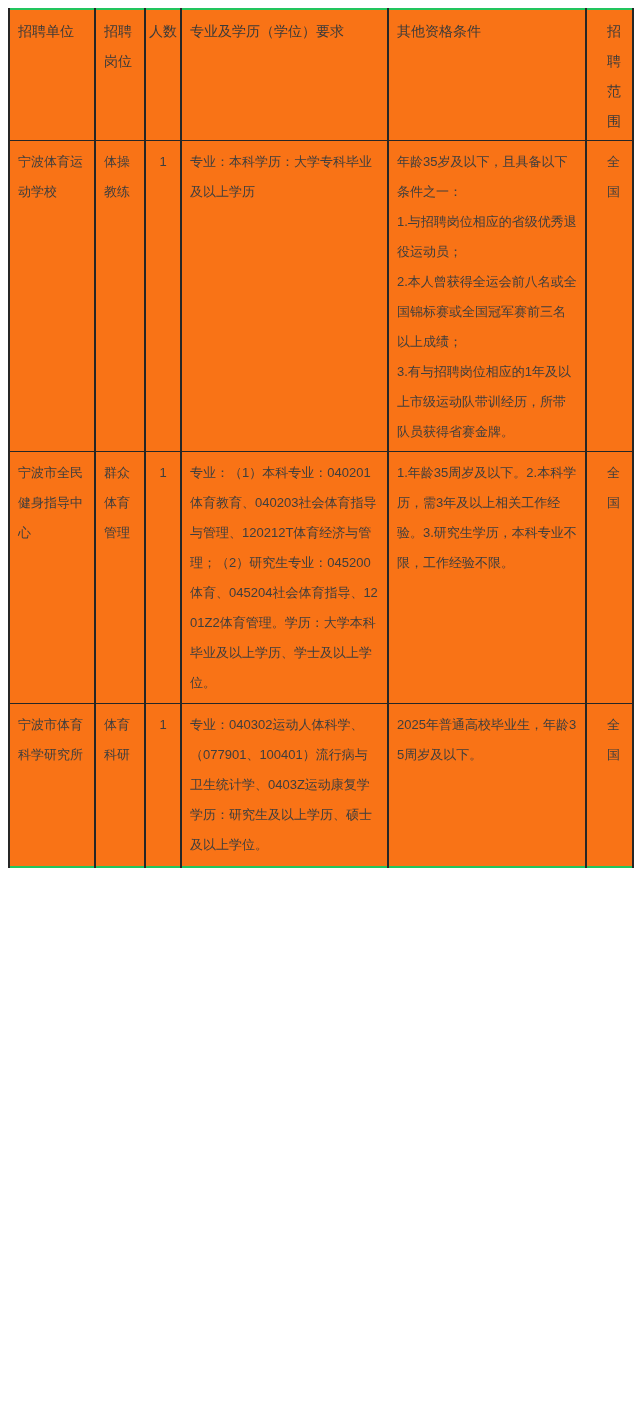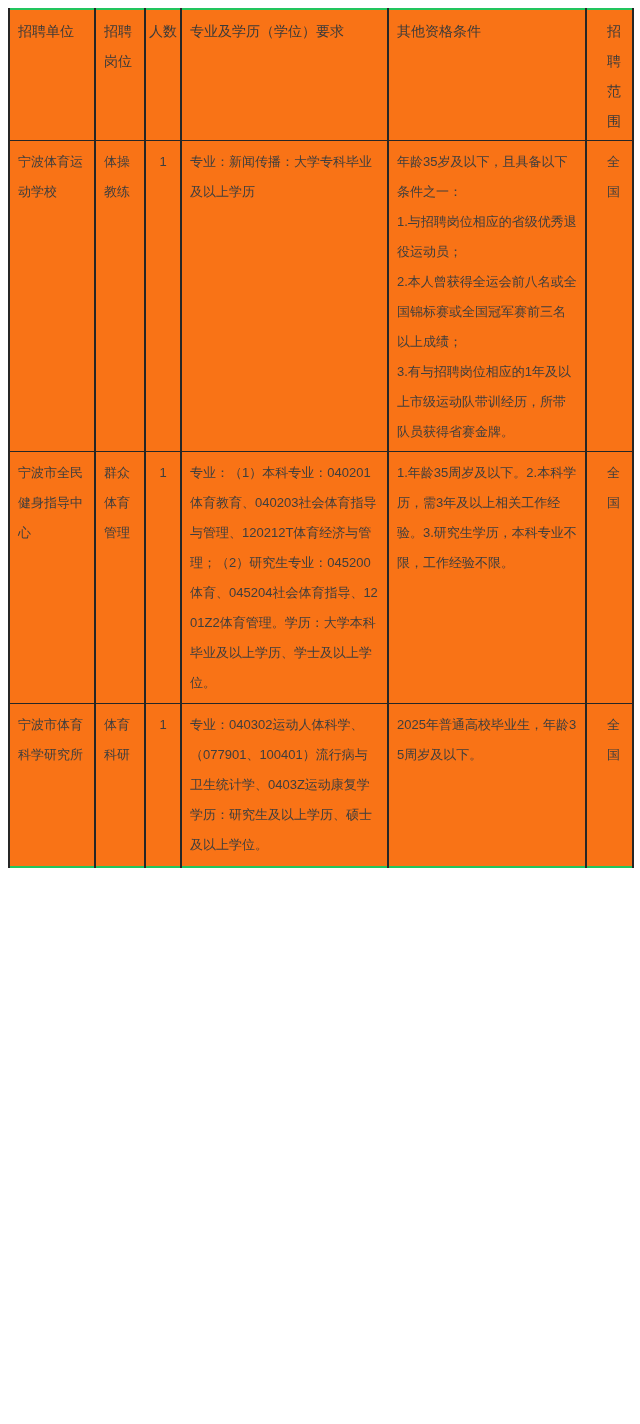--- a/index.html
+++ b/index.html
@@ -76,21 +76,21 @@
         <th>专业及学历（学位）要求</th>
         <th>其他资格条件</th>
         <th class="col-scope-cell">招聘范围</th>
       </tr>
     </thead>
     <tbody>
       <tr class="r1">
         <td>宁波体育运动学校</td>
         <td>体操教练</td>
         <td class="col-count-cell">1</td>
-        <td>专业：新闻传播：大学专科毕业及以上学历</td>
+        <td>专业：本科学历：大学专科毕业及以上学历</td>
         <td>年龄35岁及以下，且具备以下条件之一：
 1.与招聘岗位相应的省级优秀退役运动员；
 2.本人曾获得全运会前八名或全国锦标赛或全国冠军赛前三名以上成绩；
 3.有与招聘岗位相应的1年及以上市级运动队带训经历，所带队员获得省赛金牌。</td>
         <td class="col-scope-cell">全国</td>
       </tr>
       <tr class="r5">
         <td>宁波市全民健身指导中心</td>
         <td>群众体育管理</td>
         <td class="col-count-cell">1</td>

